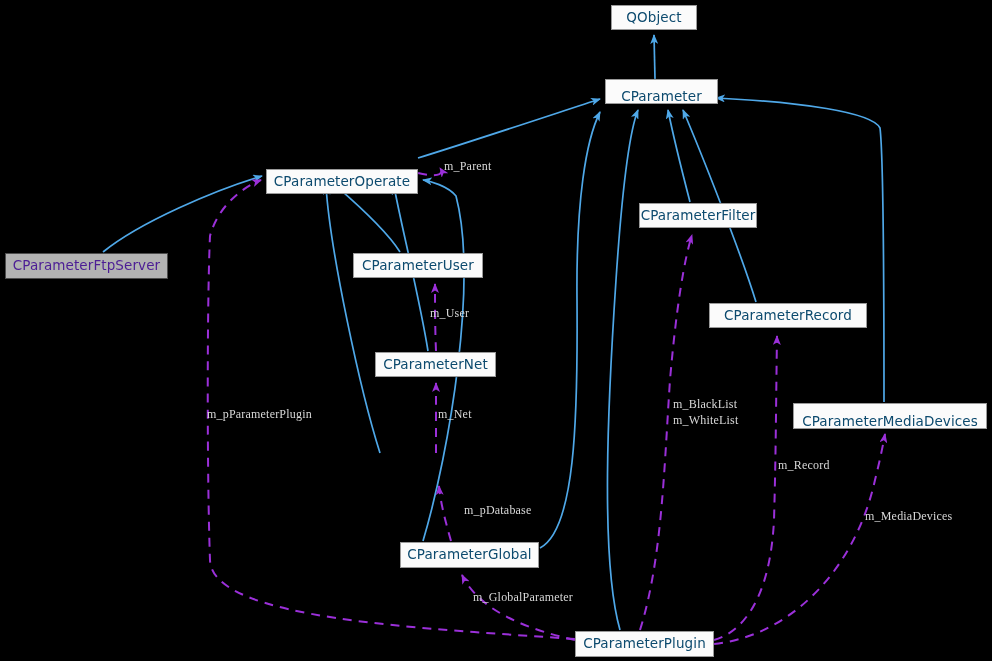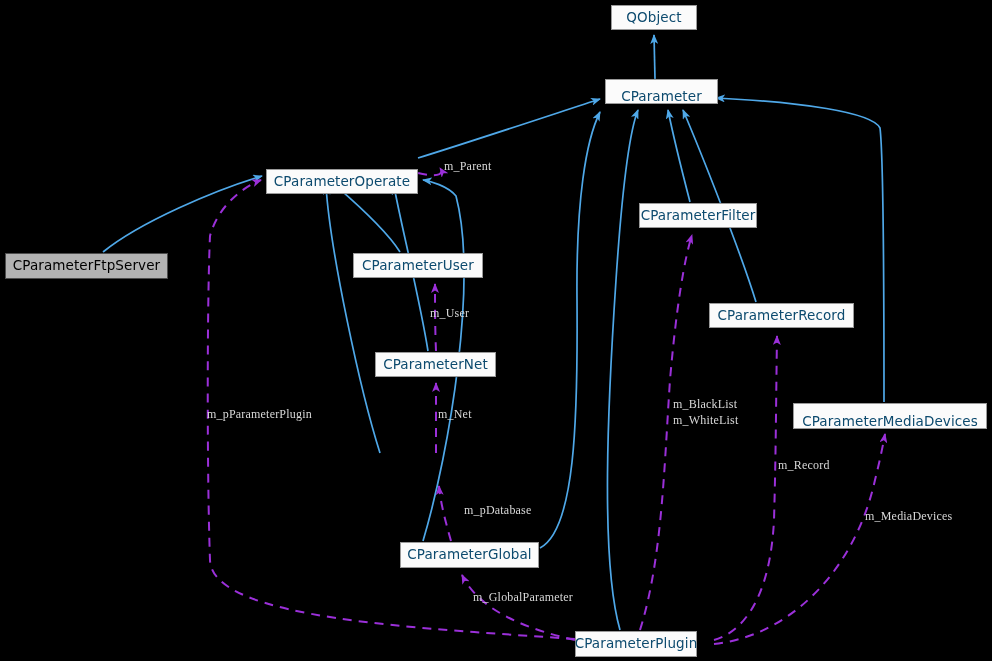--- a/index.html
+++ b/index.html
@@ -22,21 +22,21 @@
     display:flex;
     align-items:center;
     justify-content:center;
     white-space:nowrap;
     box-shadow:0 0 0 0.5px rgba(0,0,0,0.25);
     letter-spacing:0.1px;
   }
   .node.current{
     background:#b3b3b3;
     border:1px solid #4d4d4d;
-    color:#000000;
+    color:#4c1d95;
   }
   .elabel{
     position:absolute;
     color:#d8d8d8;
     font-size:12px;
     line-height:13px;
     white-space:pre;
     letter-spacing:0.2px;
     font-family:Liberation Serif, serif;
   }
@@ -101,38 +101,38 @@
   </div>
 
   <div class="node current" style="left:5px;top:253px;width:163px;height:26px;">
     <span>CParameterFtpServer</span>
   </div>
 
   <div class="node" style="left:353px;top:253px;width:130px;height:25px;">
     <span>CParameterUser</span>
   </div>
 
-  <div class="node" style="left:709px;top:303px;width:145px;height:25px;">
+  <div class="node" style="left:709px;top:303px;width:158px;height:25px;">
     <span>CParameterRecord</span>
   </div>
 
   <div class="node" style="left:375px;top:352px;width:121px;height:25px;">
     <span>CParameterNet</span>
   </div>
 
   <div class="node" style="left:793px;top:403px;width:194px;height:26px;align-items:flex-end;">
     <span>CParameterMediaDevices</span>
   </div>
 
 
   <div class="node" style="left:400px;top:542px;width:139px;height:26px;">
     <span>CParameterGlobal</span>
   </div>
 
-  <div class="node" style="left:575px;top:631px;width:122px;height:26px;">
+  <div class="node" style="left:575px;top:631px;width:139px;height:26px;">
     <span>CParameterPlugin</span>
   </div>
 
   <div class="elabel" style="left:444px;top:160px;">m_Parent</div>
   <div class="elabel" style="left:430px;top:307px;">m_User</div>
   <div class="elabel" style="left:207px;top:408px;">m_pParameterPlugin</div>
   <div class="elabel" style="left:438px;top:408px;">m_Net</div>
   <div class="elabel" style="left:673px;top:398px;">m_BlackList</div>
   <div class="elabel" style="left:673px;top:414px;">m_WhiteList</div>
   <div class="elabel" style="left:778px;top:459px;">m_Record</div>

